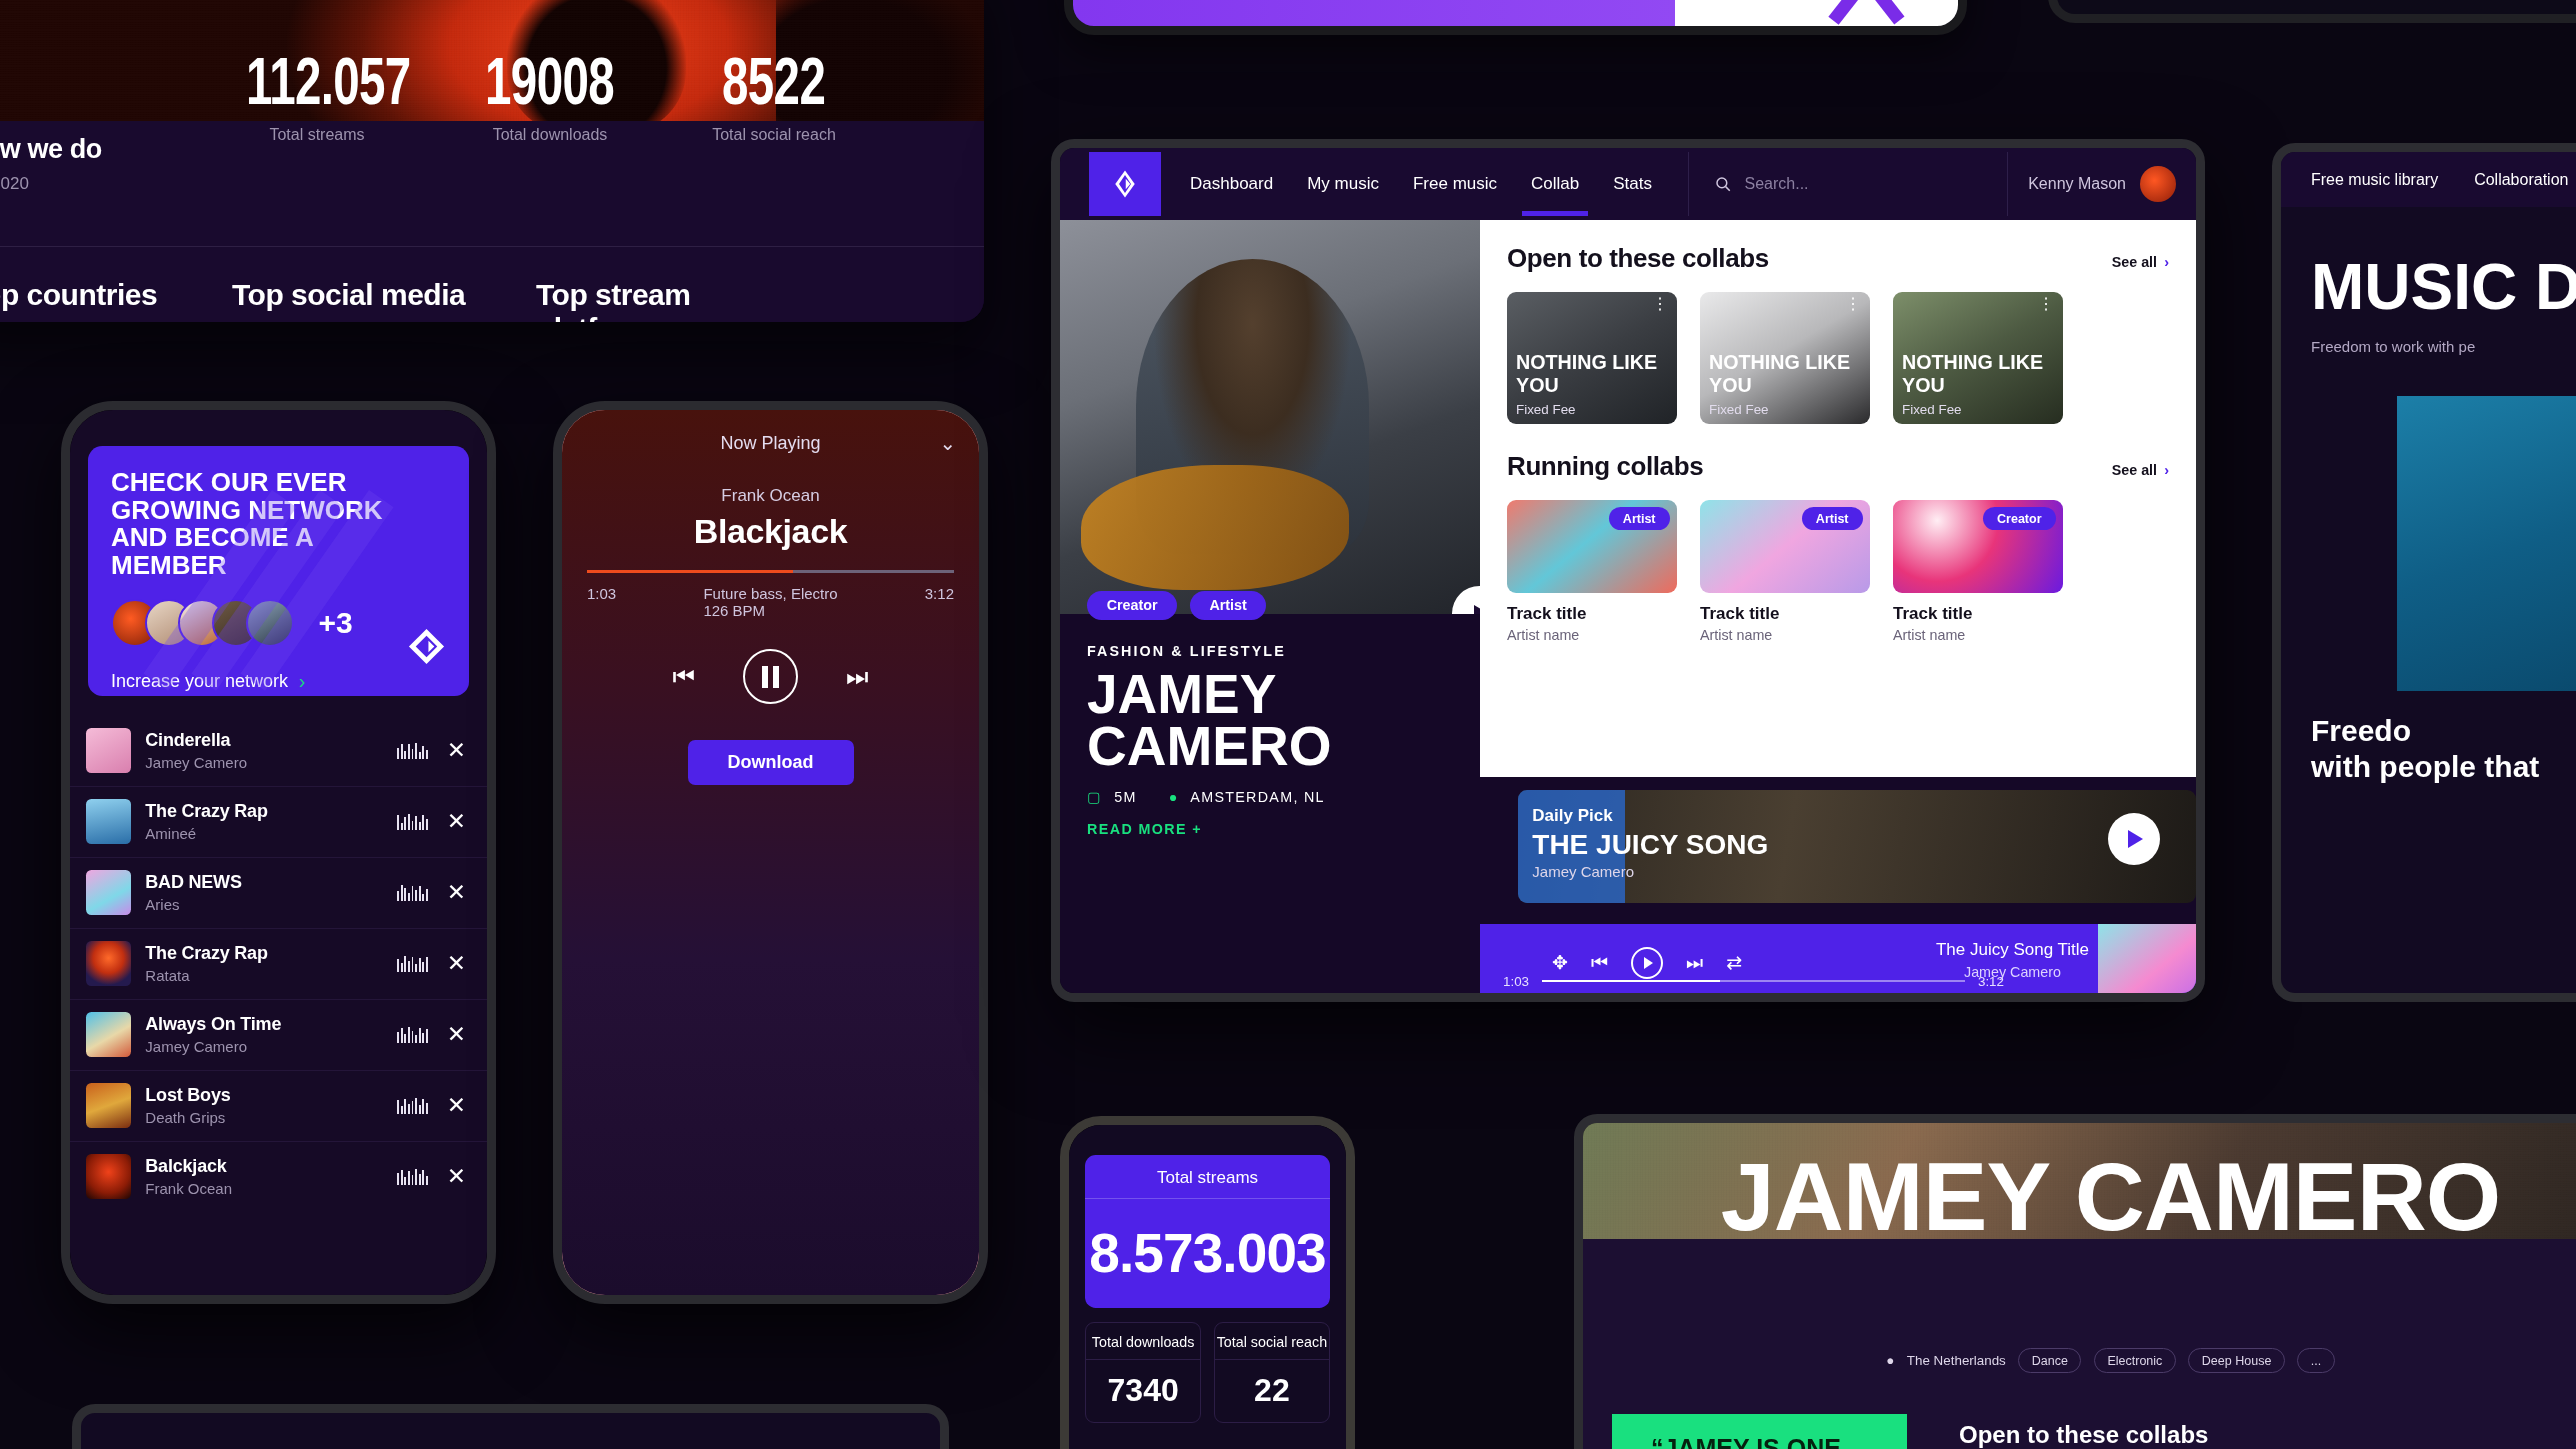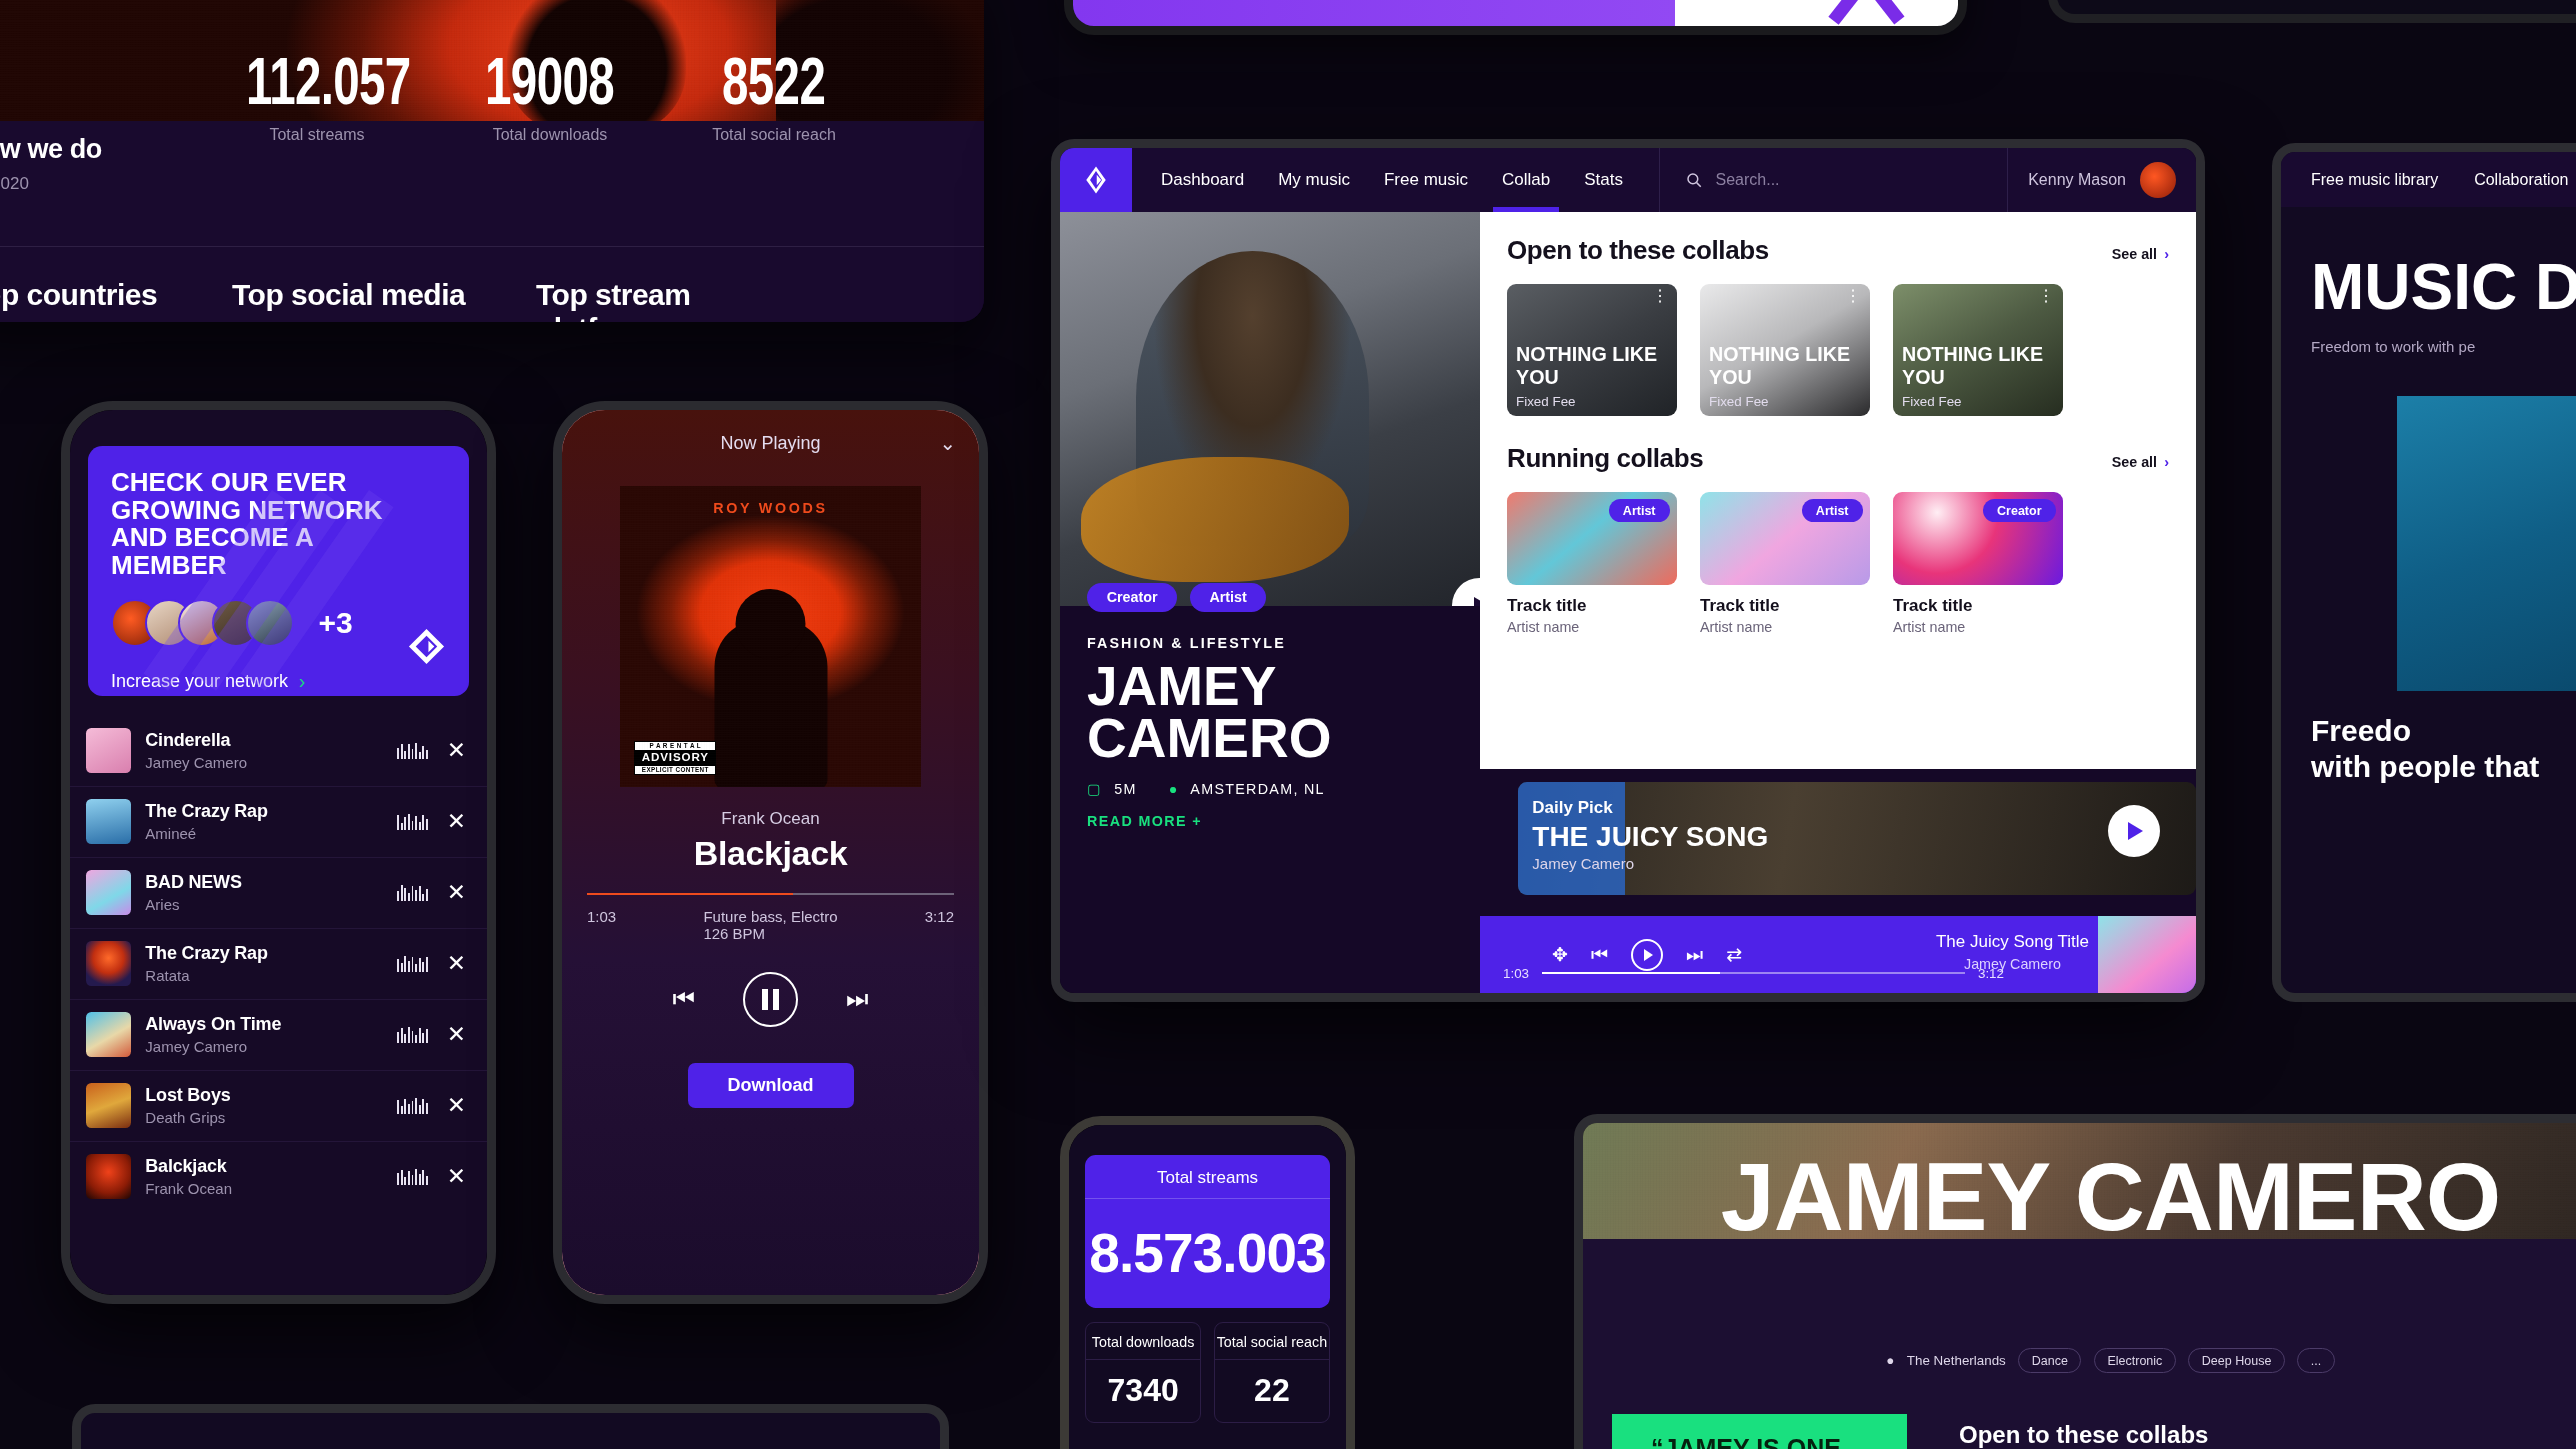--- a/index.html
+++ b/index.html
@@ -156,21 +156,21 @@
   .npctl .play b { width:6.3px; height:21.5px; background:#fff; display:block; }
   .npdl { margin:36px auto 0; width:166px; height:45px; background:#4f22e8; border-radius:7.2px;
     display:flex; align-items:center; justify-content:center; font-size:18px; font-weight:700; }
 
   
   #collab {
     left:1051px; top:139px; width:1154px; height:863px;
     background:#0b0814; border:9.8px solid #2d2d32; border-radius:23px; overflow:hidden;
     box-shadow:0 30px 81px rgba(0,0,0,.7);
   }
-  .cb-nav { height:64px; background:#190a30; display:flex; align-items:center; }
+  .cb-nav { height:72px; background:#190a30; display:flex; align-items:center;padding-left:29px; }
   .cb-logo { width:72px; height:64px; background:#4f22e8; display:flex;
              align-items:center; justify-content:center; }
   .cb-links { display:flex; gap:34px; margin-left:29px; align-items:center; height:64px; }
   .cb-links a { font-size:17px; color:#fff; text-decoration:none; position:relative;
     height:64px; display:flex; align-items:center; }
   .cb-links a.on::after { content:""; position:absolute; left:-9px; right:-9px; bottom:0;
     height:5.4px; background:#4f22e8; }
   .cb-search { margin-left:36px; height:64px; border-left:0.9px solid #2e1f4a; flex:1;
     display:flex; align-items:center; gap:12.5px; padding-left:25px; }
   .cb-search .ph { font-size:16px; color:#8c80a1; }
@@ -550,30 +550,20 @@
     </div>
   </div>
 
   <div class="abs" id="phone-play">
     <div class="screen">
       <div class="npbar">
         <span class="t">Now Playing</span>
         <span class="chev">⌄</span>
       </div>
 
-      <div class="albumart">
-        <div class="ryw">ROY WOODS</div>
-        <div class="fig"></div>
-        <div class="padv">
-          <div>P A R E N T A L</div>
-          <div class="big">ADVISORY</div>
-          <div>EXPLICIT CONTENT</div>
-        </div>
-        <div class="noise"></div>
-      </div>
 
       <div class="npmeta">
         <div class="ar">Frank Ocean</div>
         <div class="tt">Blackjack</div>
       </div>
 
       <div class="npseek">
           <i></i>
         </div>
       <div class="nptimes">

